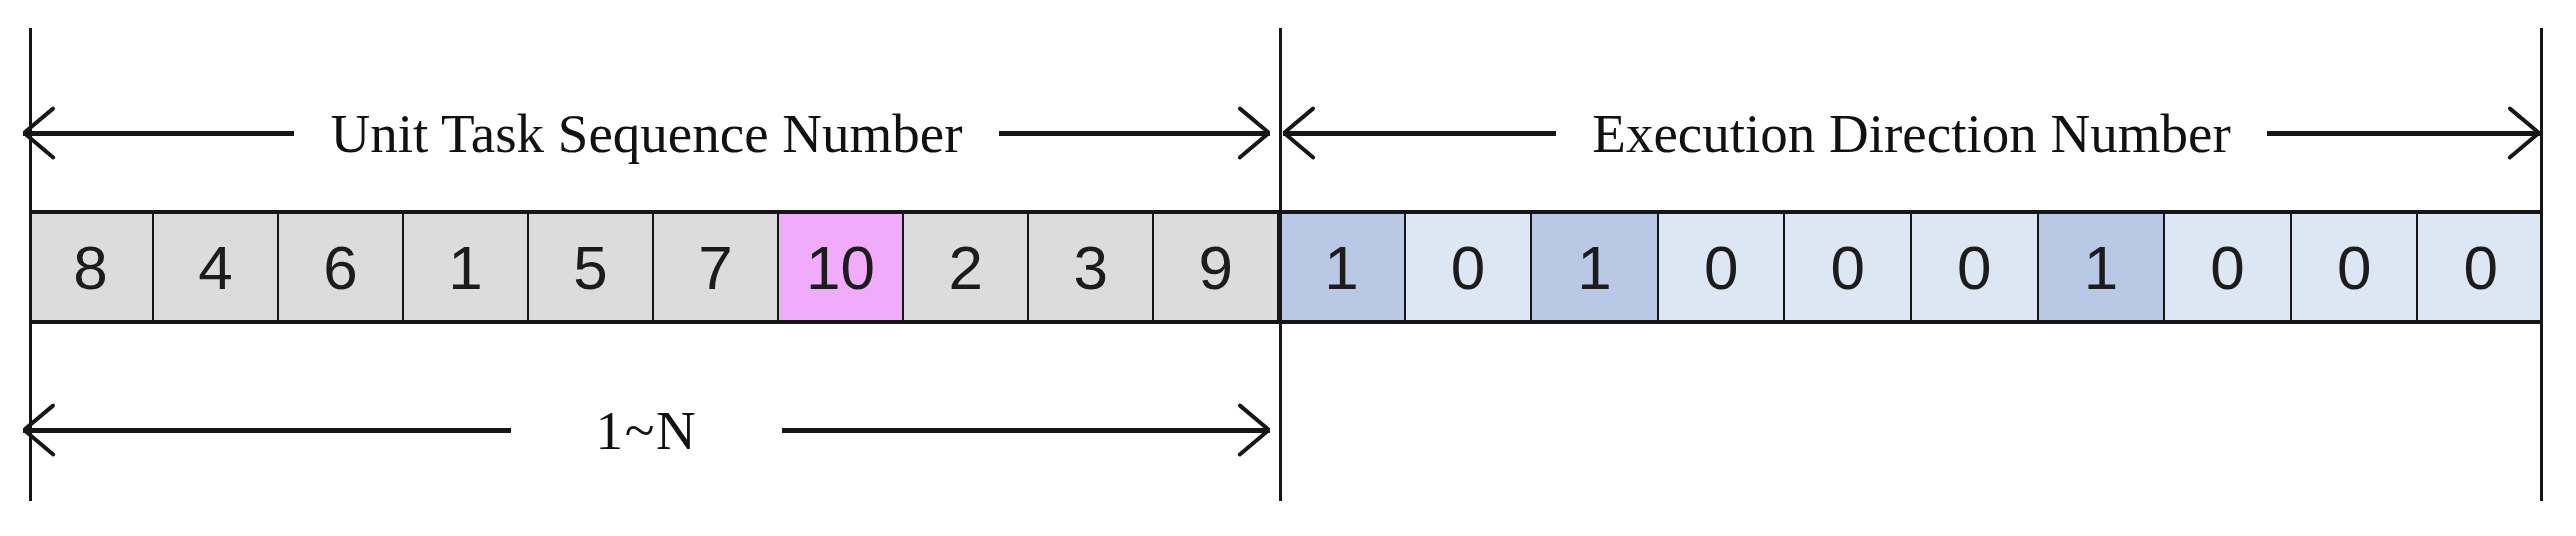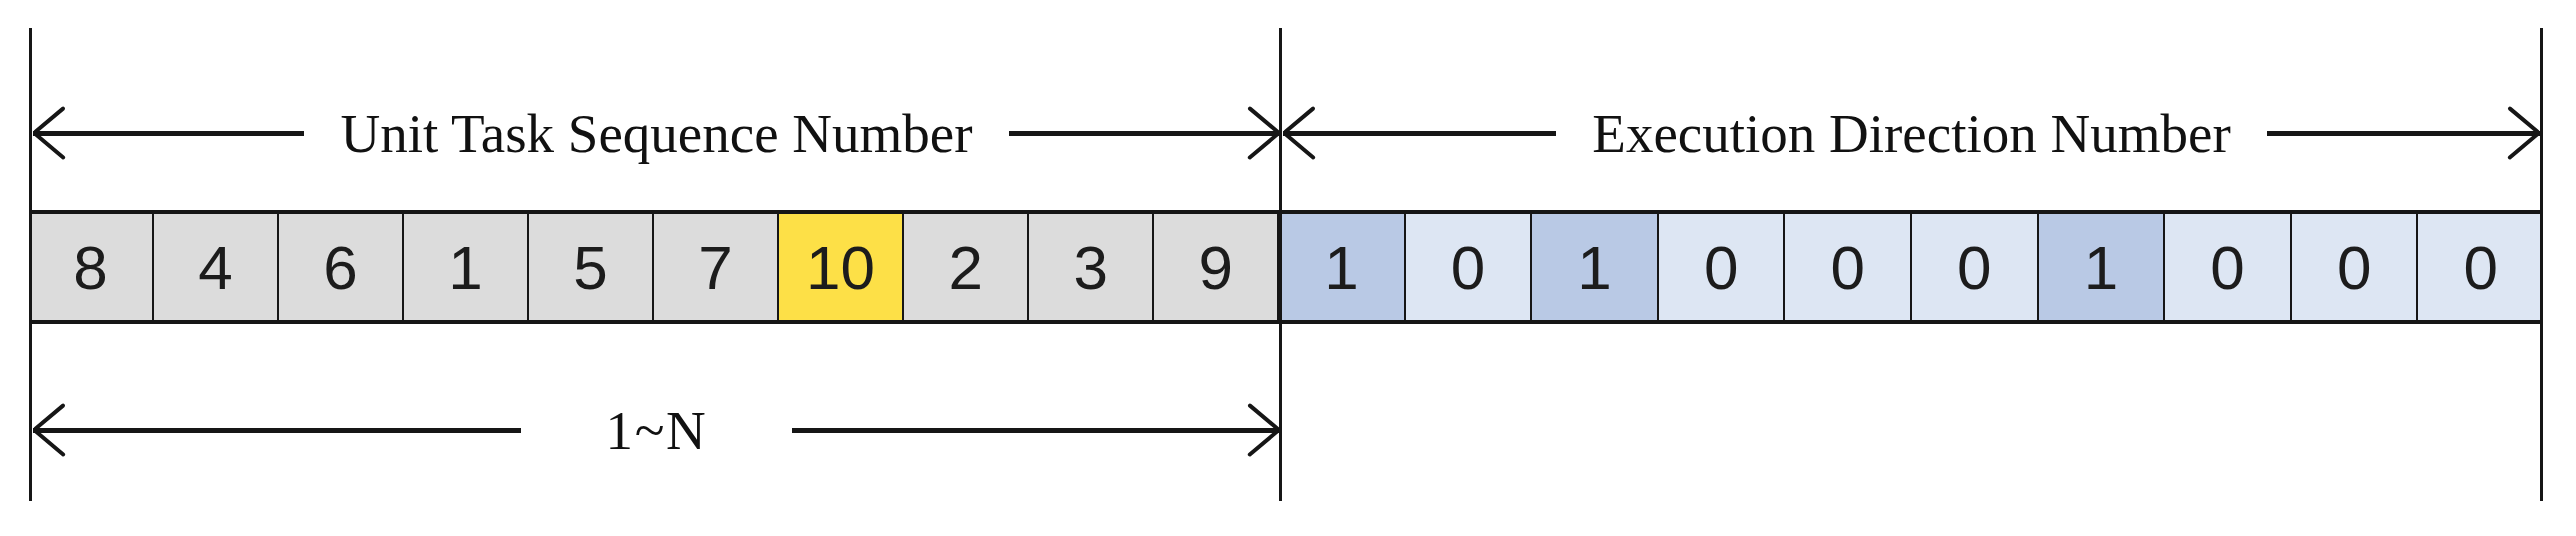--- a/index.html
+++ b/index.html
@@ -32,21 +32,21 @@
   
   .dim-half{
     position:absolute;
     height:67px;
     display:flex;
     align-items:center;
     z-index:4;
   }
   .dim-half.top{top:100px;}
   .dim-half.bottom{top:397px;gap:48px;}
-  .dim-half.lhalf{left:33px;width:1247px;}
+  .dim-half.lhalf{left:23px;width:1247px;}
   .dim-half.rhalf{left:1283px;width:1257px;}
 
   .dim-arrow{
     position:relative;
     flex:1 1 auto;
     height:67px;
   }
   .dim-arrow .shaft{
     position:absolute;
     left:0;right:0;
@@ -162,21 +162,21 @@
   </div>
 
   <div class="strip">
     <div class="strip-section sequence">
         <div class="cell" style="background: rgb(220, 220, 220);">8</div>
         <div class="cell" style="background: rgb(220, 220, 220);">4</div>
         <div class="cell" style="background: rgb(220, 220, 220);">6</div>
         <div class="cell" style="background: rgb(220, 220, 220);">1</div>
         <div class="cell" style="background: rgb(220, 220, 220);">5</div>
         <div class="cell" style="background: rgb(220, 220, 220);">7</div>
-        <div class="cell" style="background: #fde047;">10</div>
+        <div class="cell" style="background: #f0abfc;">10</div>
         <div class="cell" style="background: rgb(220, 220, 220);">2</div>
         <div class="cell" style="background: rgb(220, 220, 220);">3</div>
         <div class="cell" style="background: rgb(220, 220, 220);">9</div>
       </div>
     <div class="strip-section direction">
         <div class="cell" style="background: rgb(185, 201, 229);">1</div>
         <div class="cell" style="background: rgb(221, 230, 243);">0</div>
         <div class="cell" style="background: rgb(185, 201, 229);">1</div>
         <div class="cell" style="background: rgb(221, 230, 243);">0</div>
         <div class="cell" style="background: rgb(221, 230, 243);">0</div>

